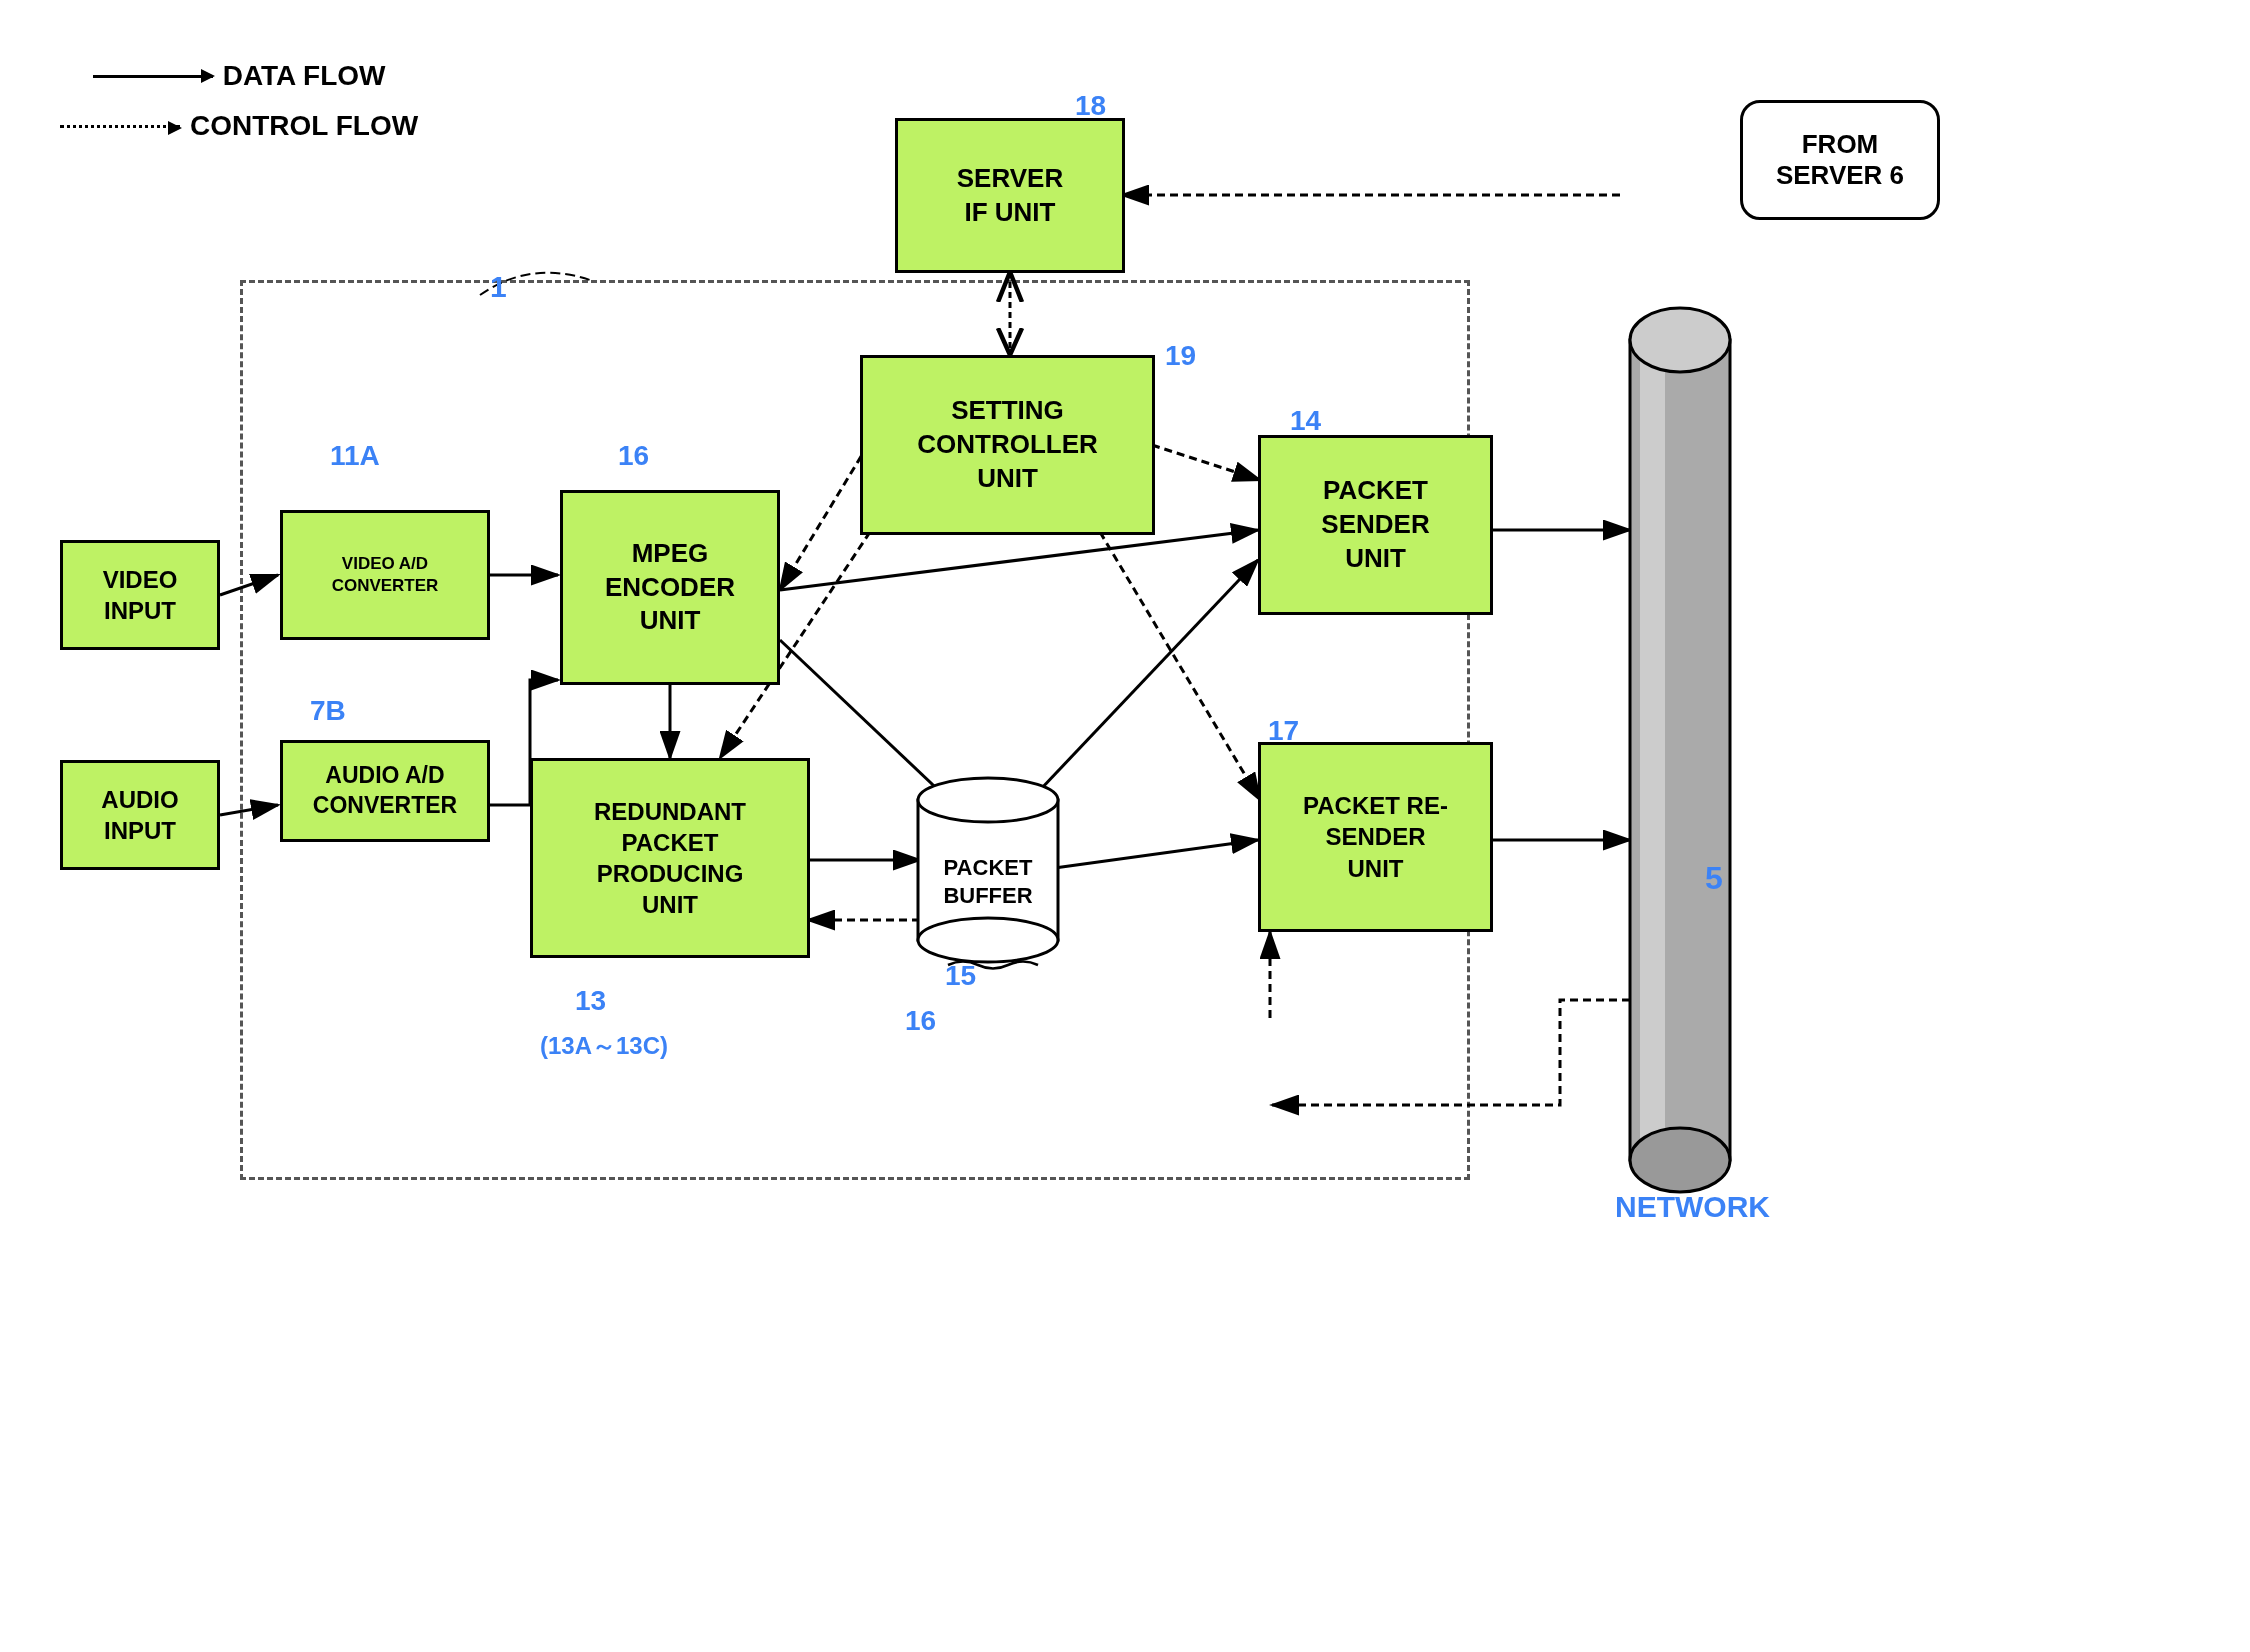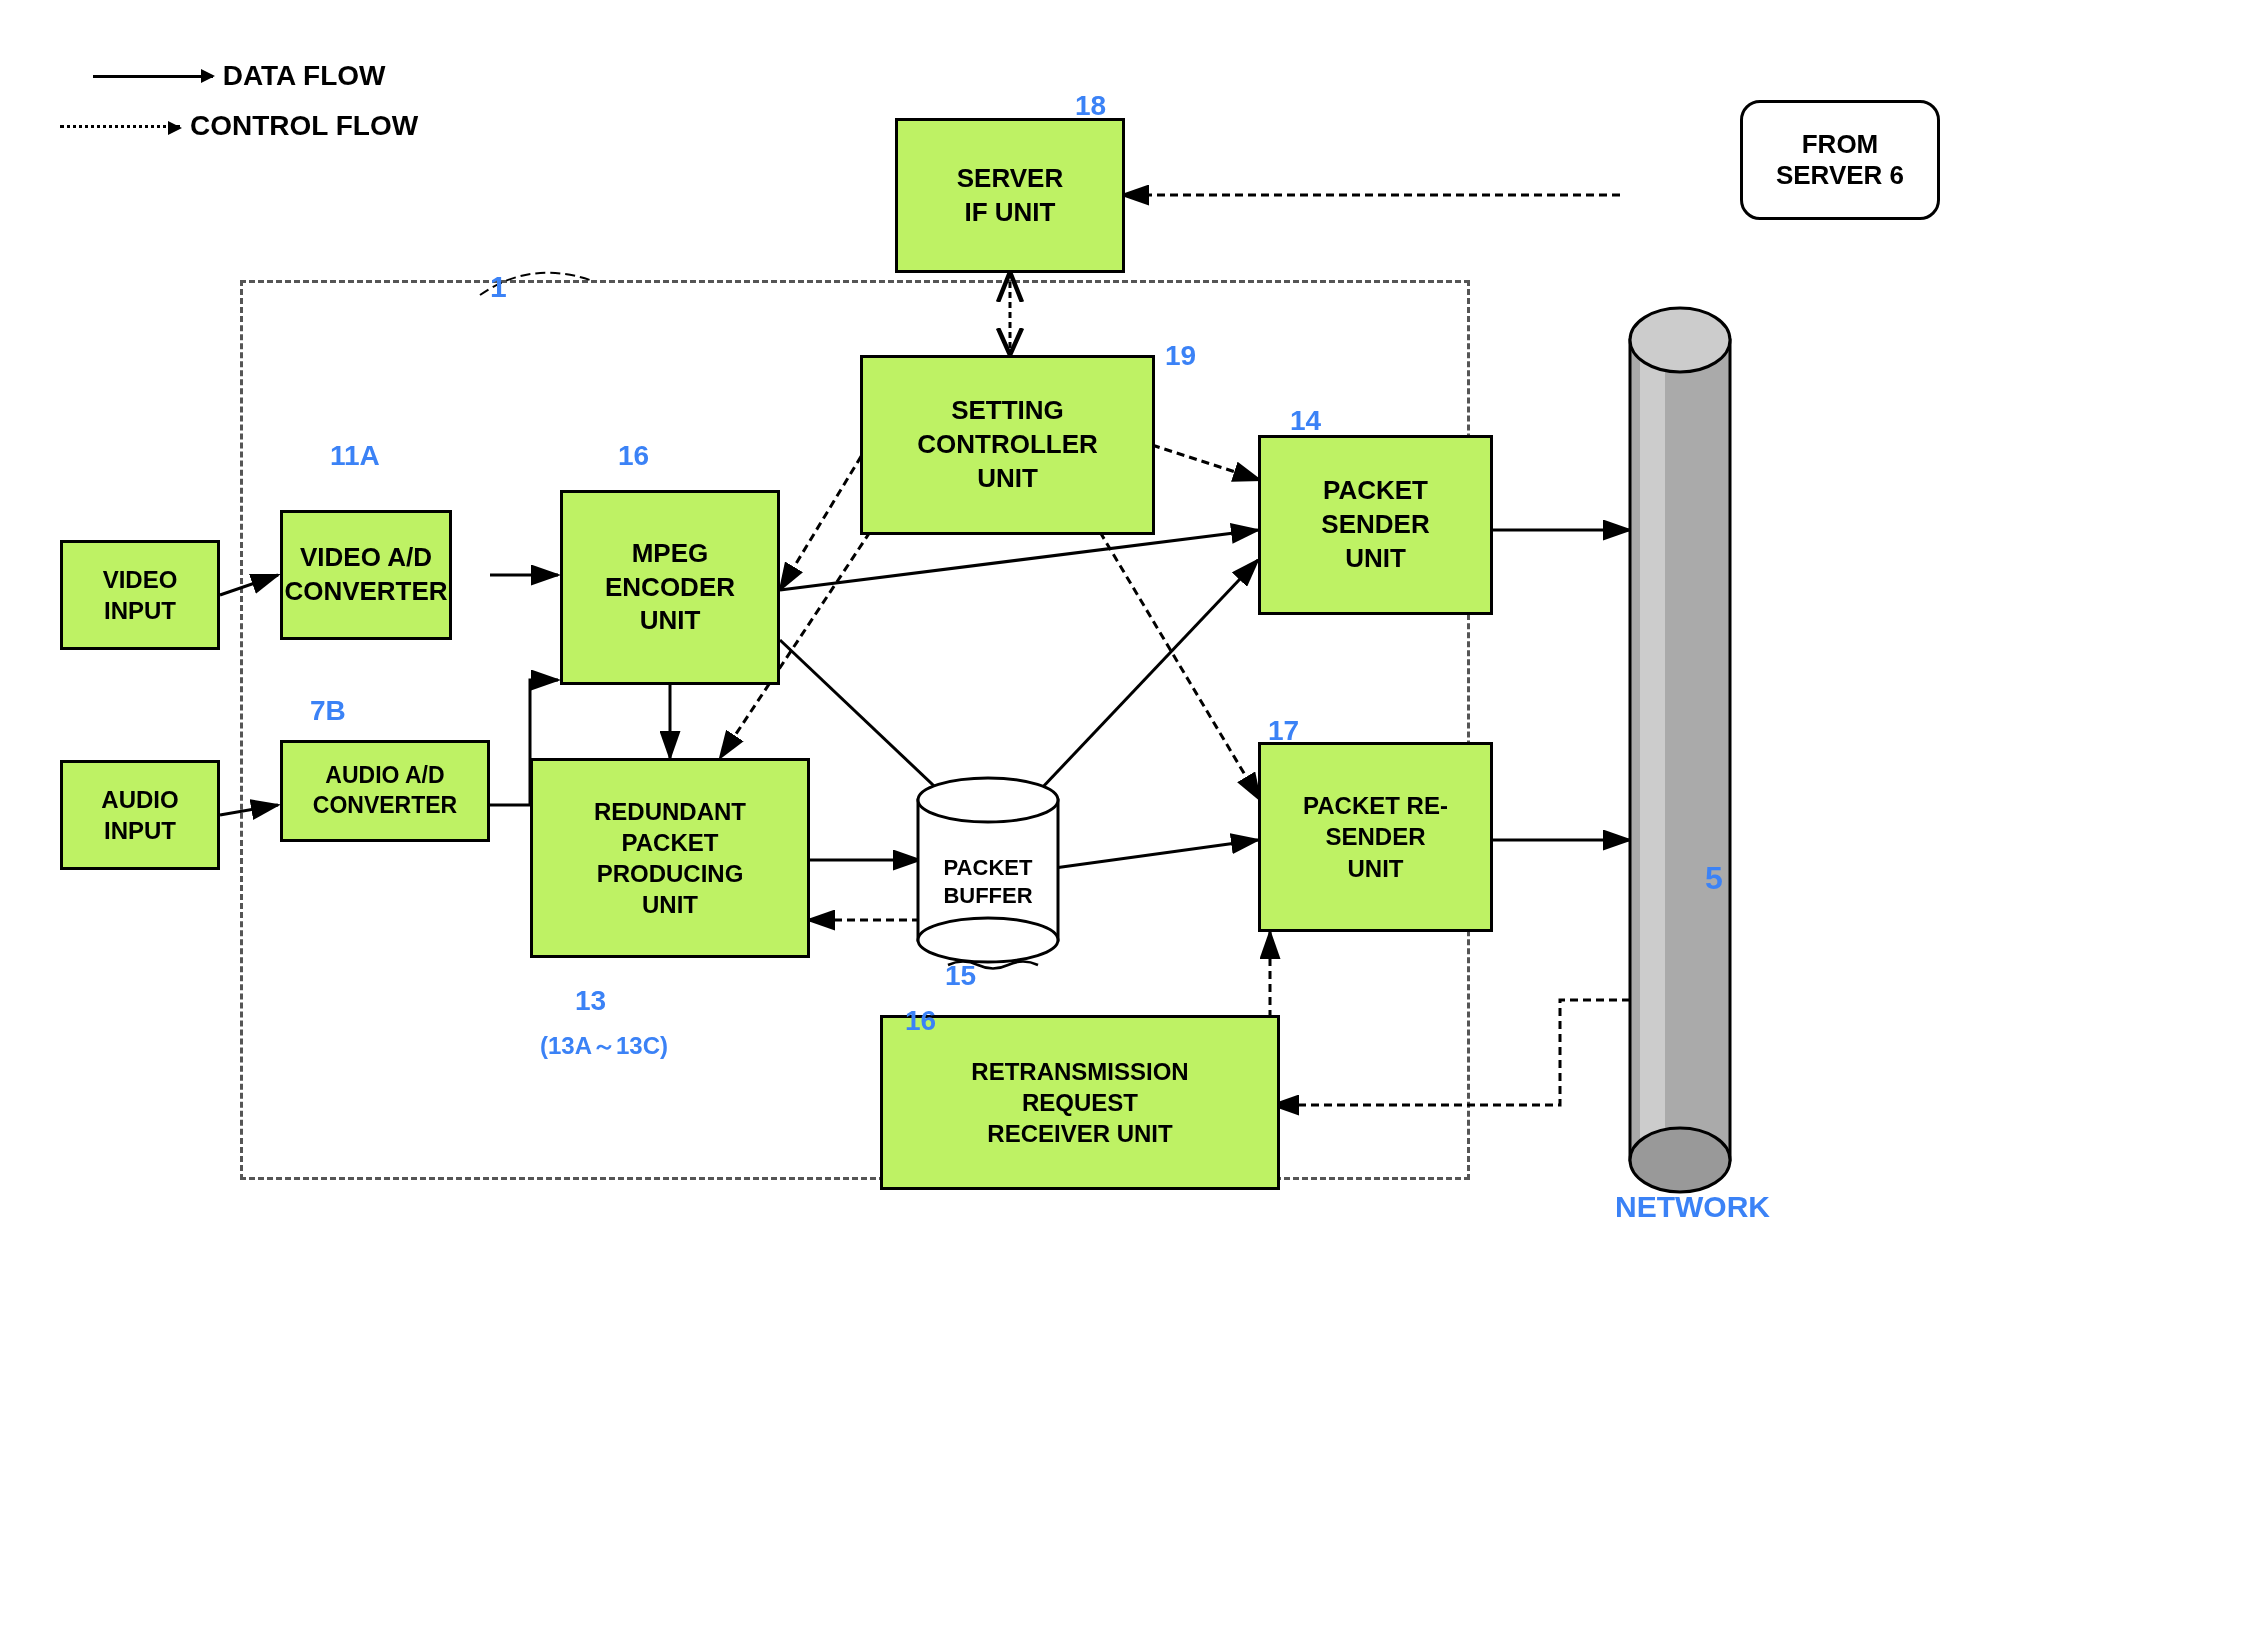--- a/index.html
+++ b/index.html
@@ -201,21 +201,21 @@
   </svg>
 
   <div class="box" style="left:60px; top:540px; width:160px; height:110px; font-size:24px;">
     <span>VIDEO<br>INPUT</span>
   </div>
 
   <div class="box" style="left:60px; top:760px; width:160px; height:110px; font-size:24px;">
     <span>AUDIO<br>INPUT</span>
   </div>
 
-  <div class="box" style="left:280px; top:510px; width:172px; height:130px; font-size:26px;">
+  <div class="box" style="left:280px; top:510px; width:210px; height:130px; font-size:17px;">
     <span>VIDEO A/D<br>CONVERTER</span>
   </div>
 
   <div class="box" style="left:280px; top:740px; width:210px; height:102px; font-size:23px;">
     <span>AUDIO A/D<br>CONVERTER</span>
   </div>
 
   <div class="box" style="left:560px; top:490px; width:220px; height:195px; font-size:26px;">
     <span>MPEG<br>ENCODER<br>UNIT</span>
   </div>
@@ -233,23 +233,20 @@
   </div>
 
   <div class="box" style="left:1258px; top:435px; width:235px; height:180px; font-size:26px;">
     <span>PACKET<br>SENDER<br>UNIT</span>
   </div>
 
   <div class="box" style="left:1258px; top:742px; width:235px; height:190px; font-size:24px;">
     <span>PACKET RE-<br>SENDER<br>UNIT</span>
   </div>
 
-  <div class="box" style="left:880px; top:1015px; width:400px; height:175px; font-size:24px;">
-    <span>RETRANSMISSION<br>REQUEST<br>RECEIVER UNIT</span>
-  </div>
 
   <div class="cylinder" style="left:908px; top:770px;">
     <svg width="160" height="200">
 
       <rect x="10" y="30" width="140" height="140" fill="white" stroke="#000" stroke-width="3"></rect>
 
       <ellipse cx="80" cy="30" rx="70" ry="22" fill="white" stroke="#000" stroke-width="3"></ellipse>
 
       <ellipse cx="80" cy="170" rx="70" ry="22" fill="white" stroke="#000" stroke-width="3"></ellipse>
 

